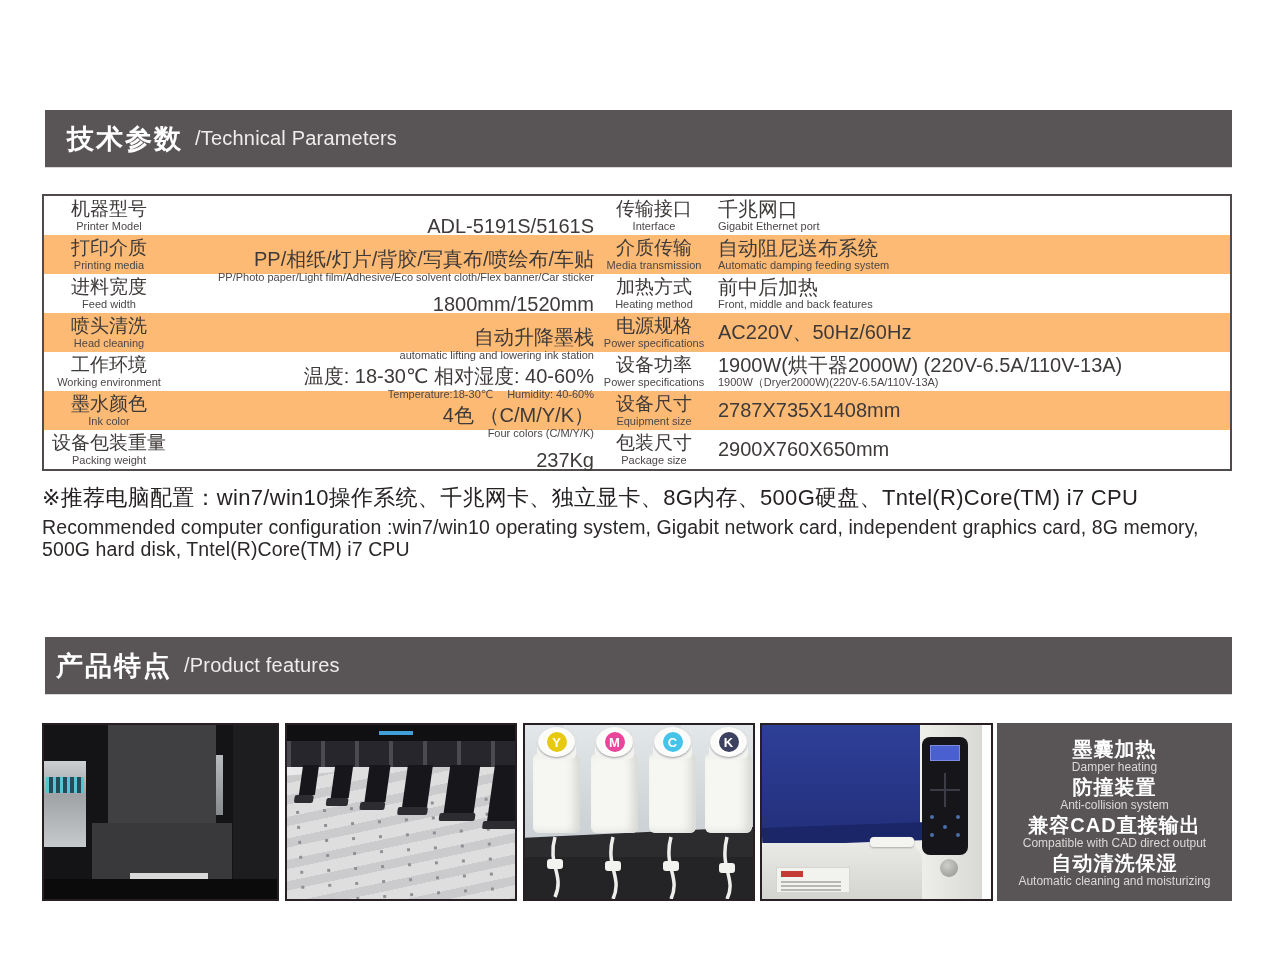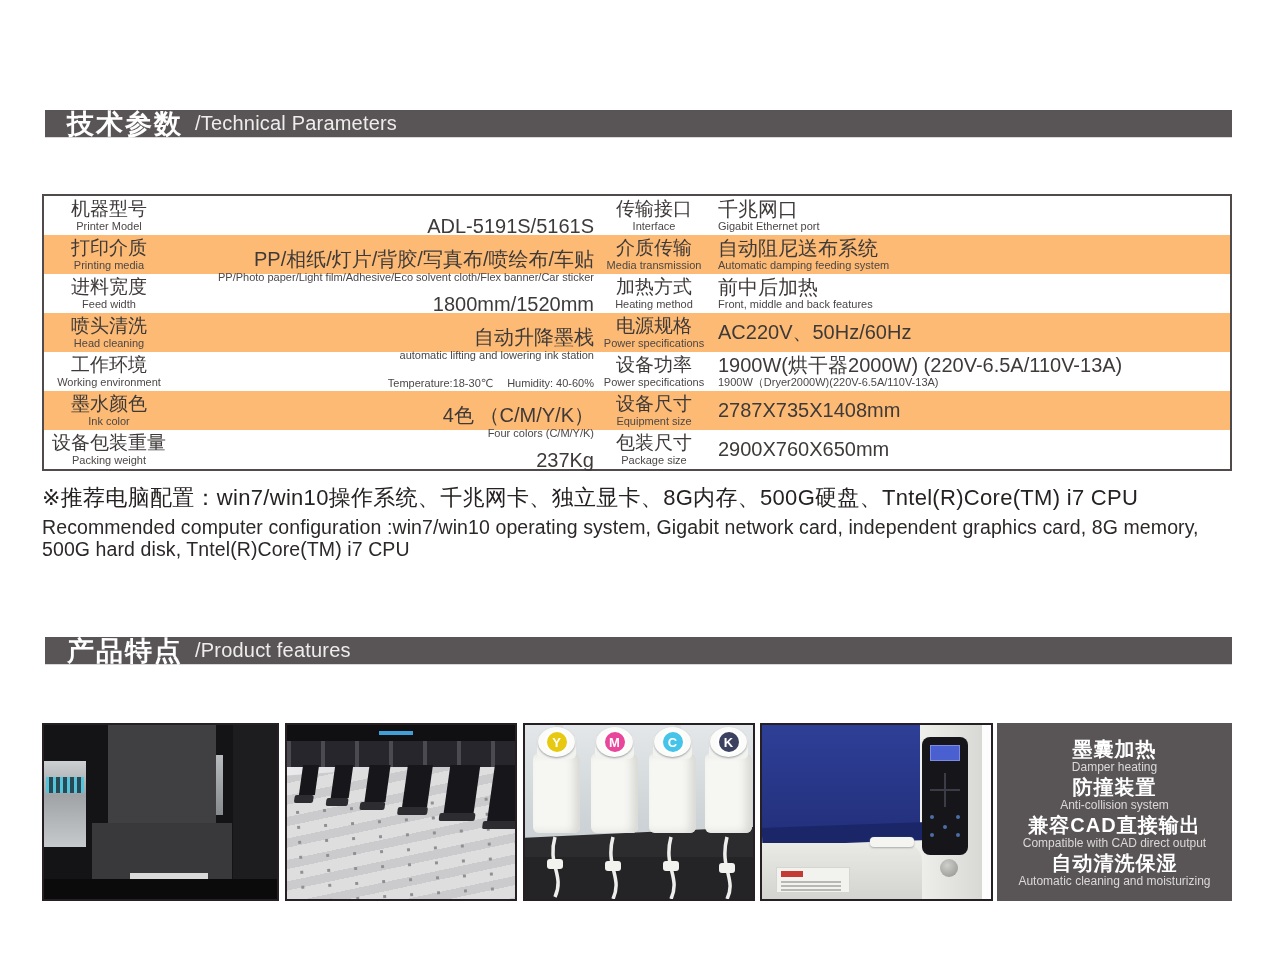--- a/index.html
+++ b/index.html
@@ -1,26 +1,26 @@
 <!DOCTYPE html>
 <html><head>
 <meta charset="utf-8">
 <style>
   * { margin:0; padding:0; box-sizing:border-box; }
   html,body { width:1274px; height:970px; background:#ffffff;
     font-family:"Liberation Sans","DejaVu Sans",sans-serif; color:#3e3a39; }
   .stage { position:relative; width:1274px; height:970px; overflow:hidden; background:#fff; }
 
   
-  .banner { position:absolute; left:45px; width:1187px; height:27px; background:#595556;
+  .banner { position:absolute; left:45px; width:1187px; height:57px; background:#595556;
     display:flex; align-items:center; padding-left:22px; box-shadow:0 1px 0 #d9d7d7; }
   .banner .zh-title { color:#ffffff; font-weight:bold; font-size:27px; letter-spacing:2px; }
   .banner .en-title { color:#efecec; font-size:20px; margin-left:12px; letter-spacing:0.2px; }
   #banner-tech { top:110px; }
-  #banner-feat { top:637px; }
+  #banner-feat { top:637px;padding-left:11px; }
 
   
   .spec-table { position:absolute; left:42px; top:194px; width:1190px; border:2px solid #514a4b; background:#fff; }
   .trow { display:flex; height:39px; }
   .trow.shaded { background:#fdba74; }
   .cell { display:flex; flex-direction:column; justify-content:center; }
   .cell .zh { font-size:19px; line-height:1.08; white-space:nowrap; }
   .cell .en { font-size:11px; line-height:1.1; color:#4c4747; white-space:nowrap; }
   .cell .en:empty { display:none; }
   .cl1 { width:130px; align-items:center; text-align:center; }
@@ -197,20 +197,21 @@
 
       </div>
     </div>
 
     <div class="trow">
       <div class="cell cl1">
         <div class="zh">工作环境</div>
         <div class="en">Working environment</div>
       </div>
       <div class="cell cv1">
+        <div class="zh">温度: 18-30℃  相对湿度: 40-60%</div>
         <div class="en">Temperature:18-30℃　  Humidity: 40-60%</div>
       </div>
       <div class="cell cl2">
         <div class="zh">设备功率</div>
         <div class="en">Power specifications</div>
       </div>
       <div class="cell cv2">
         <div class="zh">1900W(烘干器2000W)  (220V-6.5A/110V-13A)</div>
         <div class="en">1900W（Dryer2000W)(220V-6.5A/110V-13A)</div>
       </div>

